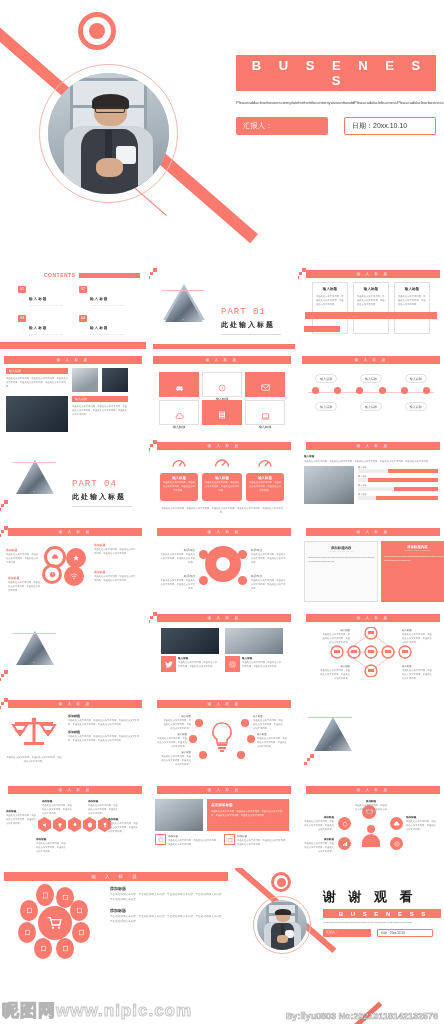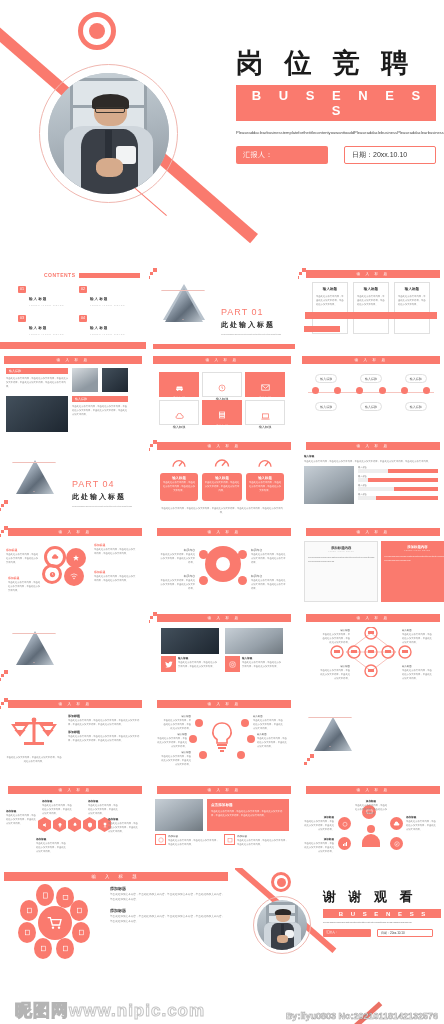--- a/index.html
+++ b/index.html
@@ -97,27 +97,27 @@
   .circ { border-radius:50%; }
   .pill { border-radius:999px; }
 
   .imgph { background:linear-gradient(150deg,#c7cfd6,#97a1aa 60%,#6f787f); }
   .imgph2 { background:linear-gradient(150deg,#d8dde1,#8f99a2 70%); }
   .imgdark { background:linear-gradient(140deg,#43505c,#1d2630); }
   .tri-img {
     background:linear-gradient(135deg,#d5dbe1 0%,#9aa6b3 35%,#5f6b78 60%,#c3ccd4 100%);
   }
 
-  .partnum { font-family:Liberation Sans, sans-serif; font-size:9px; color:var(--accent); letter-spacing:1px;margin-top:26px; }
+  .partnum { font-family:Liberation Mono, monospace; font-size:9px; color:var(--accent); letter-spacing:1px;margin-top:26px; }
   .parttitle { font-size:7px; font-weight:bold; color:#2b2b2b; letter-spacing:2px; margin-top:3px; }
   .parttxt { font-size:2.1px; color:#a0a0a0; line-height:1.7; margin-top:3px; }
 
   
   .wm-left {
-    position:absolute; left:15px; bottom:2px; font-size:17px; font-weight:bold;
+    position:absolute; left:2px; bottom:2px; font-size:17px; font-weight:bold;
     color:rgba(255,255,255,.85); letter-spacing:1px;
     -webkit-text-stroke:1px rgba(150,150,150,.55);
     white-space:nowrap;
   }
   .wm-left .cnwm { color:rgba(255,255,255,.6); -webkit-text-stroke:1.2px rgba(130,130,130,.6); }
   .wm-id {
     position:absolute; right:4px; bottom:16px; font-size:10px; color:#ffffff;
     background:rgba(120,120,120,.45); padding:0 3px; letter-spacing:0px; white-space:nowrap;
   }
   .wm-id2 {
@@ -147,21 +147,20 @@
         <div class="ph-vest"></div>
         <div class="ph-tie"></div>
       <div class="ph-head"></div>
         <div class="ph-hair"></div>
         <div class="ph-glass"></div>
       <div class="ph-cup"></div>
         <div class="ph-hand"></div>
     </div>
 
     <div class="cover-right">
-      <div class="cv-title">岗 位 竞 聘</div>
       <div class="cv-band">B U S E N E S S</div>
       <div class="cv-desc">PleaseaddaclearbusinesstemplateforthetitlecontentyouwanttoaddPleaseaddaclebusinessPleaseaddaclearbusinesstemplatePleaseaddaclearbusinessPleaseaddaclear</div>
       <div class="cv-btns">
         <div class="cv-btn-solid">汇报人：</div>
         <div class="cv-btn-out">日期：20xx.10.10</div>
       </div>
     </div>
   </div>
 
   <div class="grid">

